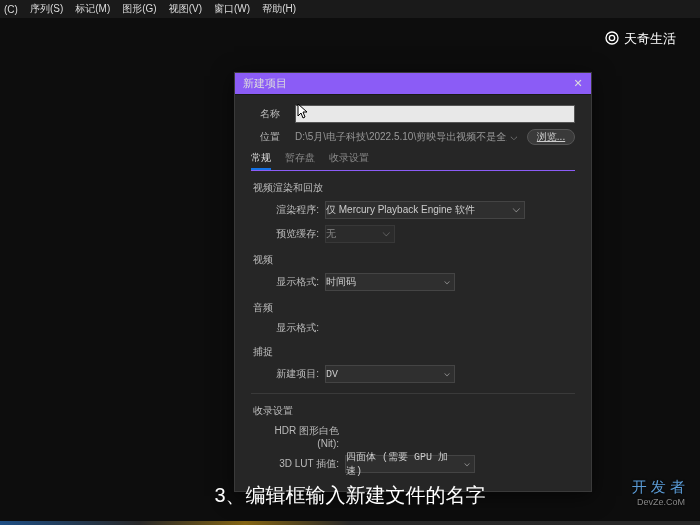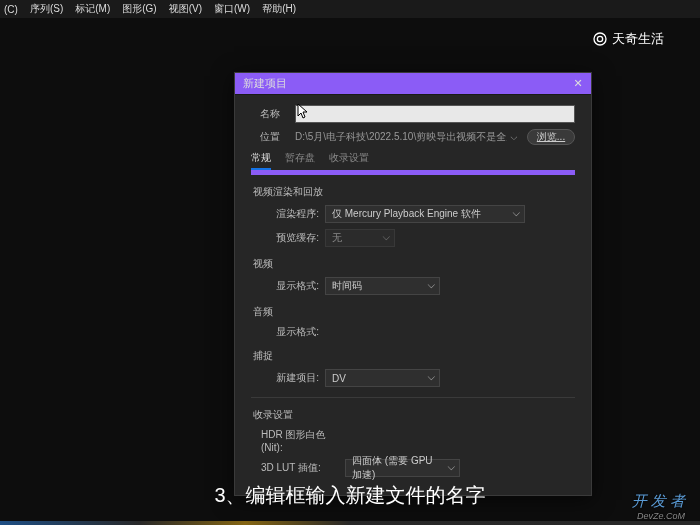--- a/index.html
+++ b/index.html
@@ -1,40 +1,40 @@
 <!DOCTYPE html>
 <html><head>
 <meta charset="utf-8">
 <style>
 * { margin: 0; padding: 0; box-sizing: border-box; }
 body { width: 700px; height: 525px; background: #0d0d0d; font-family: "Microsoft YaHei", sans-serif; color: #ccc; font-size: 11px; overflow: hidden; position: relative; }
 .menubar { height: 18px; background: #1a1a1a; display: flex; align-items: center; padding-left: 4px; gap: 12px; font-size: 10px; color: #ddd; }
 .menubar span { cursor: pointer; }
-.watermark-top { position: absolute; top: 30px; right: 36px; color: #fff; font-size: 13px; display: flex; align-items: center; gap: 4px; }
+.watermark-top { position: absolute; top: 30px; right: 24px; color: #fff; font-size: 13px; display: flex; gap: 4px; }
 .watermark-top svg { width: 16px; height: 16px; }
-.watermark-bottom { position: absolute; bottom: 4px; right: 15px; color: #5b9bd5; font-size: 15px; font-style: italic; text-shadow: 0 0 2px #000; }
+.watermark-bottom { position: absolute; bottom: 18px; right: 15px; color: #5b9bd5; font-size: 15px; text-shadow: 0 0 2px #000; }
 .watermark-bottom .sub { font-size: 9px; color: #888; display: block; text-align: right; }
 .caption { position: absolute; bottom: 16px; left: 50%; transform: translateX(-50%); color: #fff; font-size: 20px; font-weight: 500; white-space: nowrap; }
 .dialog { position: absolute; left: 234px; top: 72px; width: 358px; background: #262626; border: 1px solid #3a3a3a; box-shadow: 0 4px 20px rgba(0,0,0,0.6); }
 .dialog-title { height: 22px; background: #8b5cf6; display: flex; align-items: center; justify-content: space-between; padding: 0 6px 0 8px; font-size: 11px; color: #ddd; border-bottom: 1px solid #1a1a1a; }
 .dialog-close { width: 14px; height: 14px; display: flex; align-items: center; justify-content: center; cursor: pointer; color: #ddd; }
 .dialog-body { padding: 10px 16px 12px 16px; }
 .row { display: flex; align-items: center; margin-bottom: 6px; }
 .label { width: 38px; text-align: center; color: #bbb; font-size: 10px; margin-right: 6px; }
 .label-wide { width: 58px; text-align: right; color: #bbb; font-size: 10px; margin-right: 6px; }
-.label-wide2 { width: 78px; text-align: left; color: #bbb; font-size: 10px; margin-right: 6px; }
+.label-wide2 { width: 78px; text-align: right; color: #bbb; font-size: 10px; margin-right: 6px; }
 .text-input { flex: 1; height: 18px; background: #e8e8e8; border: 1px solid #555; color: #222; padding: 0 4px; font-size: 10px; }
 .path-text { flex: 1; color: #999; font-size: 10px; overflow: hidden; white-space: nowrap; }
-.dropdown { height: 18px; background: #2f2f2f; border: 1px solid #444; color: #ccc; font-size: 10px; padding: 0 16px 0 6px; position: relative; display: flex; align-items: center; }
+.dropdown { height: 18px; background: #2f2f2f; border: 1px solid #444; color: #ccc; font-size: 10px; padding: 0 16px 0 0; position: relative; display: flex; align-items: center; }
 .dropdown::after { content: '⌵'; position: absolute; right: 4px; top: 1px; font-size: 10px; color: #aaa; }
 .dd-wide { width: 200px; }
-.dd-med { width: 115px; }
+.dd-med { width: 130px; font-family: Liberation Mono, monospace; }
 .chevron-dd { width: 14px; color: #888; font-size: 9px; text-align: center; }
 .browse-btn { height: 16px; width: 48px; background: #3a3a3a; border: 1px solid #555; border-radius: 8px; color: #ccc; font-size: 10px; display: flex; align-items: center; justify-content: center; cursor: pointer; margin-left: 6px; text-decoration: underline; }
-.tabs { display: flex; gap: 14px; border-bottom: 5px solid #8b5cf6; margin-top: 6px; margin-bottom: 8px; font-size: 10px; }
+.tabs { display: flex; gap: 14px; border-bottom: 1px solid #8b5cf6; margin-top: 6px; margin-bottom: 8px; font-size: 10px; }
 .tab { color: #888; padding-bottom: 3px; cursor: pointer; }
 .tab.active { color: #ddd; border-bottom: 2px solid #1473e6; }
 .section-title { color: #bbb; font-size: 10px; margin: 10px 0 6px 2px; }
 .indented { margin-left: 10px; }
 .footer { display: flex; justify-content: flex-end; gap: 8px; margin-top: 16px; }
 .btn { height: 18px; padding: 0 14px; background: #3a3a3a; border: 1px solid #555; border-radius: 9px; color: #ccc; font-size: 10px; display: flex; align-items: center; cursor: pointer; }
 .cursor { position: absolute; left: 297px; top: 103px; pointer-events: none; }
 .taskbar { position: absolute; bottom: 0; left: 0; width: 100%; height: 4px; background: linear-gradient(90deg, #2a7ad4 0%, #3a3a3a 20%, #d4a017 35%, #3a3a3a 50%); opacity: 0.6; }
 </style>
 </head>

